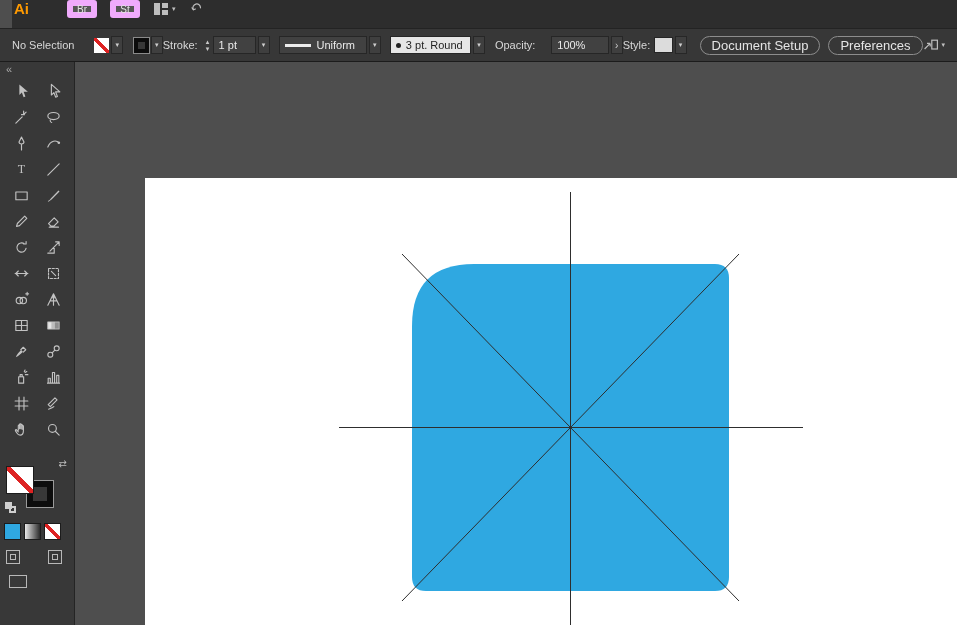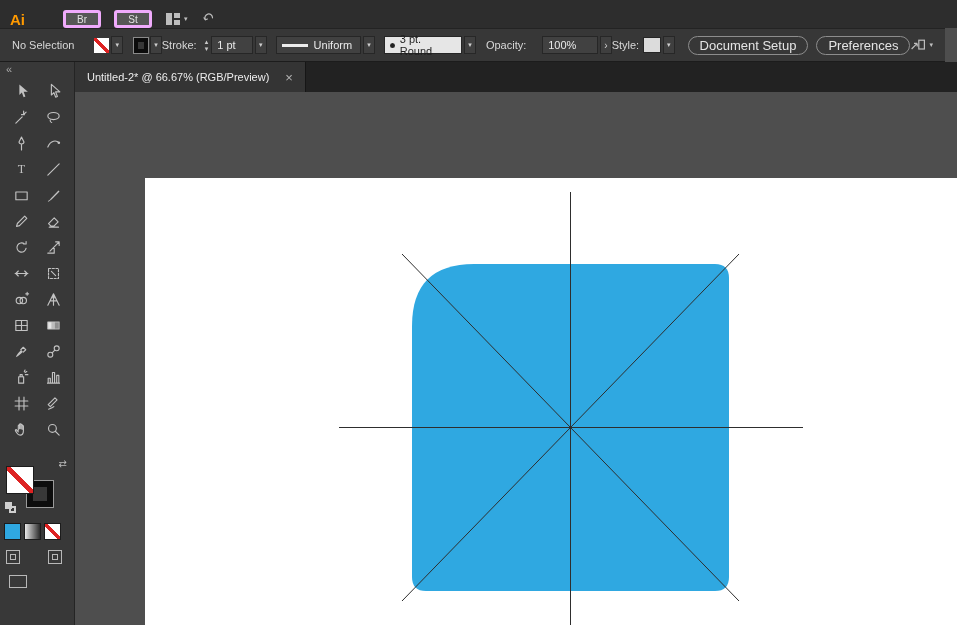--- a/index.html
+++ b/index.html
@@ -1,33 +1,33 @@
 <!DOCTYPE html>
 <html style="--accent: #2FA8E1; --slash: #DD2222;"><head>
 <meta charset="utf-8">
 <style>
   * { margin:0; padding:0; box-sizing:border-box; }
   html,body { width:957px; height:625px; overflow:hidden; background:#1e1e1e;
               font-family:"Liberation Sans", sans-serif; }
   #root { position:relative; width:957px; height:625px; background:#4e4e4e; overflow:hidden; }
 
   
-  .menubar { position:absolute; top:0; left:0; right:0; height:28px; background:#2d2d2d;
-             display:flex; align-items:flex-end; padding-left:8px; }
+  .menubar { position:absolute; top:0; left:12px; right:0; height:28px; background:#2d2d2d;
+             display:flex; align-items:flex-start; }
   .logo { color:#ff9a00; font-weight:bold; font-size:15px; margin:0 12px 0 2px; }
   .menu-item { color:#dcdcdc; font-size:12px; padding:0 11px; line-height:28px; cursor:default; }
   .menubar-right { display:flex; align-items:center; gap:13px; margin-left:26px; }
-  .badge { width:38px; height:18px; background:#565656; border:3px solid #f0abfc; border-radius:3px;
+  .badge { width:30px; height:18px; background:#565656; border:6px solid #f0abfc; border-radius:3px;
            color:#e2e2e2; font-size:10px; display:flex; align-items:center; justify-content:center; }
   .mb-icon { display:flex; align-items:center; gap:3px; color:#bdbdbd; }
   .mb-icon svg { width:16px; height:14px; }
   .chev-sm { font-size:7px; color:#c0c0c0; }
 
   
-  .controlbar { position:absolute; top:28px; left:0; right:12px; height:34px; background:#373737;
+  .controlbar { position:absolute; top:28px; left:0; right:0; height:34px; background:#373737;
                 border-top:1px solid #232323; border-bottom:1px solid #1c1c1c;
                 display:flex; align-items:center; padding:0 8px; font-size:11px; color:#d8d8d8; }
   .cb-label { white-space:nowrap; }
   .swatch16 { width:15px; height:15px; flex:none; }
   .none-swatch { background:#fff;
       background-image:linear-gradient(to top right, transparent 43%, var(--slash) 43%, var(--slash) 57%, transparent 57%); }
   .stroke-ind { width:15px; height:15px; border:4px solid #0c0c0c; outline:1px solid #8a8a8a; background:transparent; }
   .chevbtn { width:13px; height:18px; margin-left:2px; background:#3f3f3f; border:1px solid #272727;
              display:flex; align-items:center; justify-content:center; font-size:7px; color:#cfcfcf; }
   .field { height:18px; background:#414141; border:1px solid #262626; display:flex; align-items:center;
@@ -156,26 +156,20 @@
     <div class="pill" style="margin-left:8px">Preferences</div>
     <div class="mb-icon" style="margin-left:auto;margin-right:4px">
       <svg viewBox="0 0 20 16" fill="none" stroke="#bdbdbd" stroke-width="1.5">
         <path d="M2 13L9 6M9 6h-4M9 6v4"></path>
           <rect x="11" y="2" width="7" height="11"></rect>
       </svg>
       <span class="chev-sm">▾</span>
     </div>
   </div>
 
-  <div class="tabbar">
-    <div class="tab">
-      <span>Untitled-2* @ 66.67% (RGB/Preview)</span>
-      <span class="tab-close">×</span>
-    </div>
-  </div>
 
   <div class="toolbar">
     <div class="tb-head">«</div>
     <div class="tool-grid">
         <div class="tool">
           <svg viewBox="0 0 24 24">
             <path d="M9 2 V17 L12.5 13.5 L15 20 L17.5 19 L15 12.5 H21 Z" fill="currentColor"></path>
           </svg>
         </div>
         <div class="tool">

